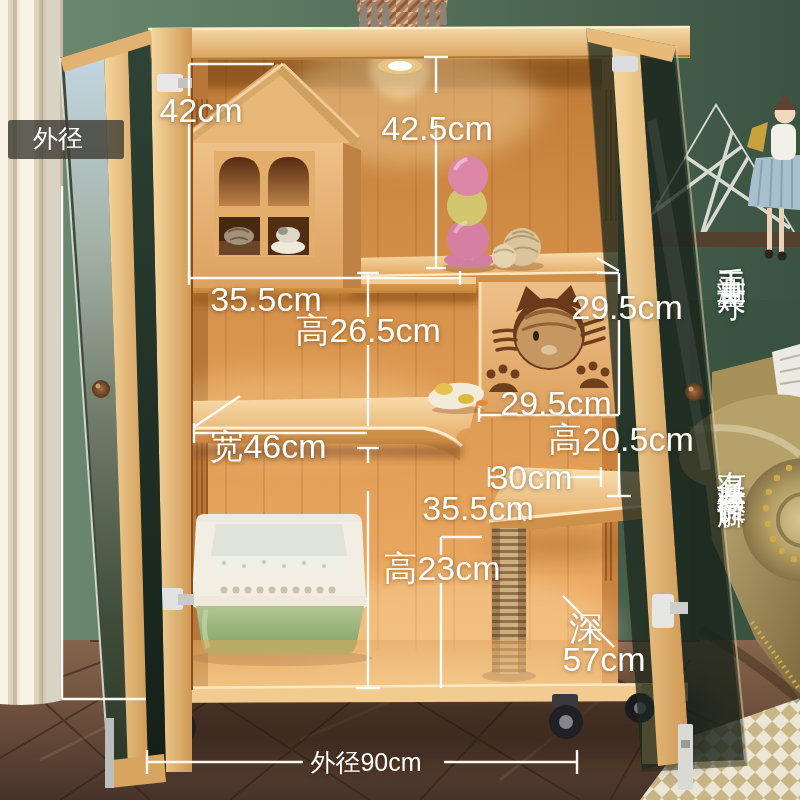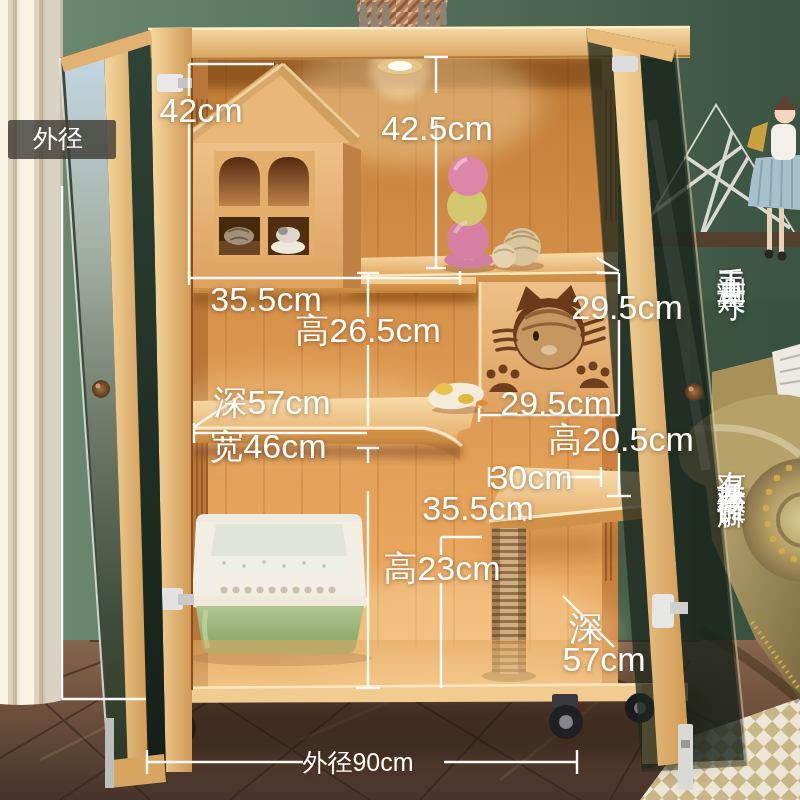--- a/index.html
+++ b/index.html
@@ -3,21 +3,21 @@
 <meta charset="utf-8">
 <style>
   html,body{margin:0;padding:0;background:#222;}
   .scene{position:relative;width:800px;height:800px;overflow:hidden;
          font-family:"Liberation Sans",sans-serif;background:#6d8c73;}
   .scene svg{position:absolute;left:0;top:0;}
   .labels{position:absolute;left:0;top:0;width:800px;height:800px;pointer-events:none;}
   .dim{position:absolute;transform:translate(-50%,-50%);color:#fff;font-size:34px;
        white-space:nowrap;text-shadow:0 1px 4px rgba(70,35,0,.5);font-weight:400;}
   .dim.small{font-size:25px;}
-  .badge{position:absolute;left:8px;top:120px;width:100px;padding:4px 8px 6px 0;
+  .badge{position:absolute;left:8px;top:120px;width:100px;padding:4px 16px 6px 0;
          background:rgba(60,58,50,.8);border-radius:3px;color:#fff;text-align:center;
          font-size:25px;line-height:29px;}
   .notice{position:absolute;writing-mode:vertical-rl;text-orientation:upright;
           color:#fff;font-size:29px;letter-spacing:5px;font-weight:300;
           text-shadow:0 1px 4px rgba(0,0,0,.45);}
   .n1{left:712px;top:244px;}
   .n2{left:712px;top:448px;}
 </style>
 </head>
 <body>
@@ -546,26 +546,25 @@
 <div class="labels">
   <div class="badge">
     <div>外径</div>
   </div>
   <span class="dim" style="left:201px;top:110px;">42cm</span>
   <span class="dim" style="left:437px;top:107px;margin-top:21px;">42.5cm</span>
   <span class="dim" style="left:266px;top:299px;">35.5cm</span>
   <span class="dim" style="left:368px;top:331px;">高26.5cm</span>
   <span class="dim" style="left:627px;top:307px;">29.5cm</span>
   <span class="dim" style="left:556px;top:403px;">29.5cm</span>
-  <span class="dim" style="left:272px;top:403px;">深57cm</span>
   <span class="dim" style="left:268px;top:447px;">宽46cm</span>
   <span class="dim" style="left:621px;top:440px;">高20.5cm</span>
   <span class="dim" style="left:531px;top:477px;">30cm</span>
   <span class="dim" style="left:478px;top:508px;">35.5cm</span>
   <span class="dim" style="left:442px;top:569px;">高23cm</span>
   <span class="dim" style="left:586px;top:629px;">深</span>
   <span class="dim" style="left:604px;top:659px;text-align:right;">57cm</span>
-  <span class="dim small" style="left:358px;top:762px;text-align:center;">外径90cm</span>
+  <span class="dim small" style="left:366px;top:762px;text-align:center;">外径90cm</span>
   <div class="notice n1">手工测量尺寸</div>
   <div class="notice n2">有误差敬请谅解</div>
 </div>
 
 </div>
 
 </body></html>

